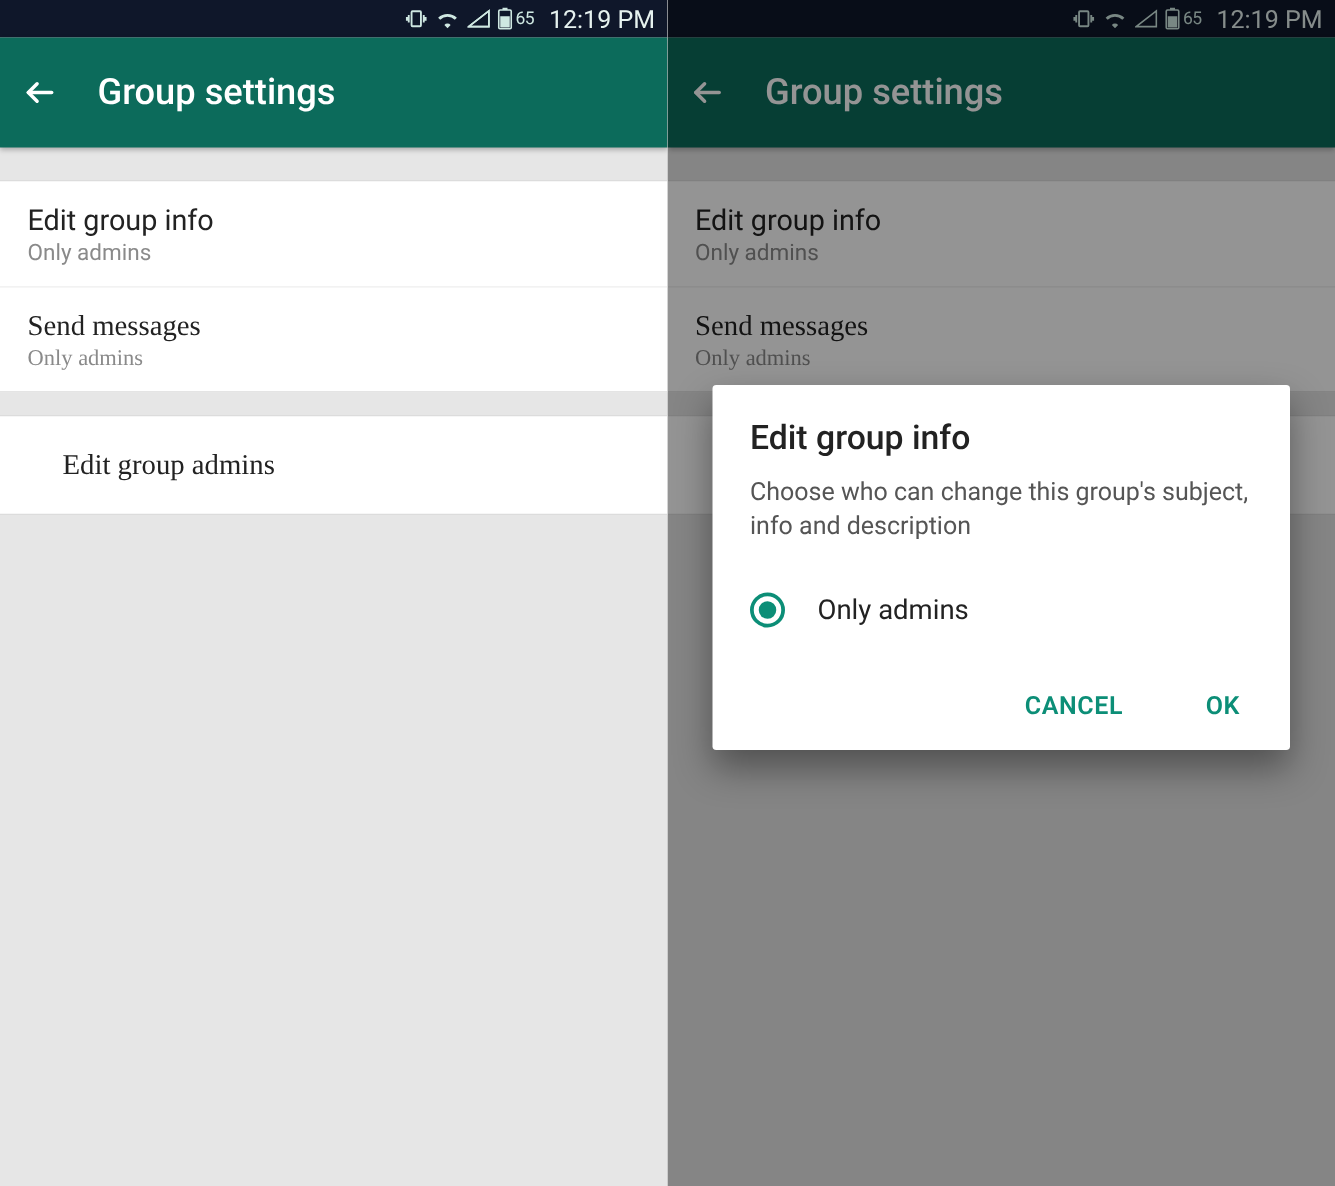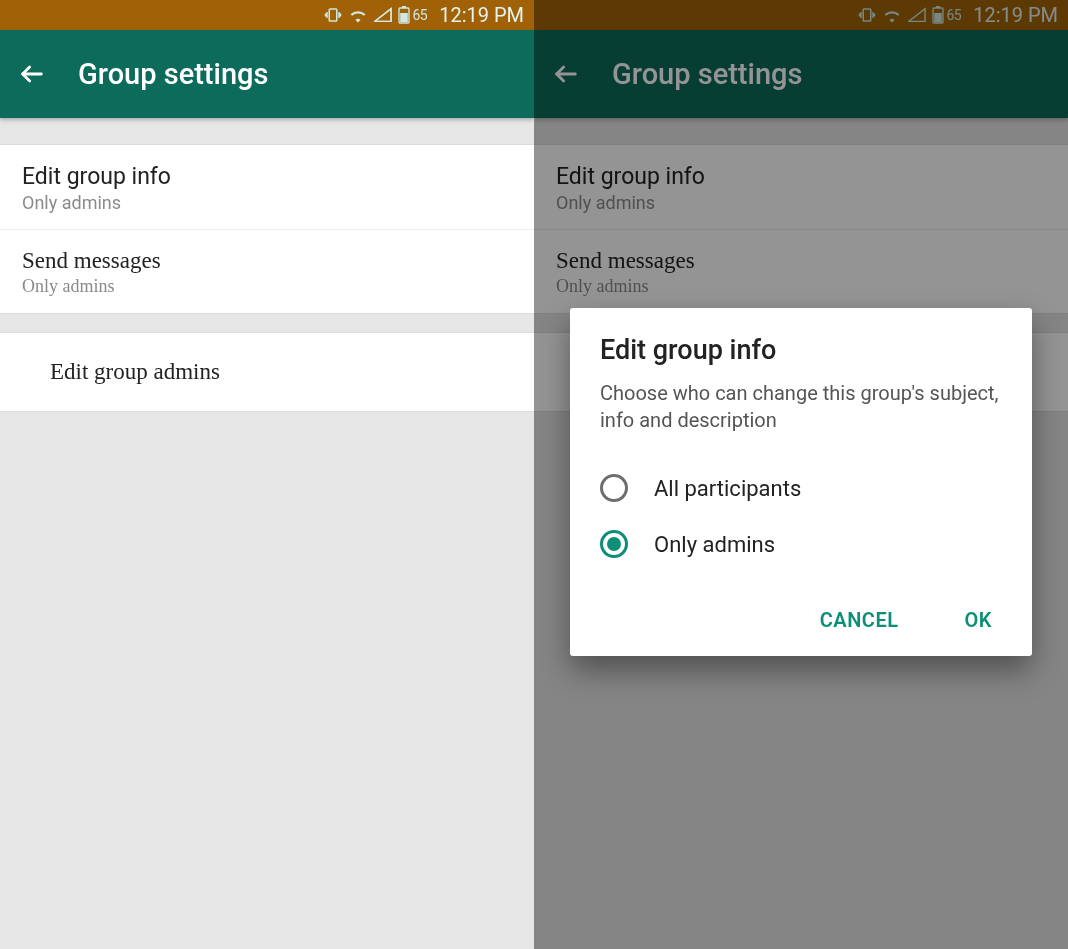--- a/index.html
+++ b/index.html
@@ -1,20 +1,20 @@
 <!DOCTYPE html>
 <html><head>
 <meta charset="utf-8">
 <style>
   * { box-sizing: border-box; margin: 0; padding: 0; }
   html, body { width: 1068px; height: 949px; font-family: Roboto, "Helvetica Neue", Arial, sans-serif; background:#e5e5e5; overflow:hidden;}
   .wrap { display:flex; width:1068px; height:949px; }
   .phone { width:534px; height:949px; background:#e6e6e6; position:relative; overflow:hidden;}
   
-  .statusbar { height:30px; background:#a16207; color:#cfe8e2; display:flex; align-items:center; justify-content:flex-end; padding:0 10px; font-size:17px; gap:6px;}
+  .statusbar { height:30px; background:#0f172a; color:#cfe8e2; display:flex; align-items:center; justify-content:flex-end; padding:0 10px; font-size:17px; gap:6px;}
   .statusbar .icon { display:inline-flex; align-items:center; }
   .statusbar .time { margin-left:6px; font-size:20px; color:#e6f2ef;}
   .statusbar .batt-box { display:inline-flex; align-items:center; gap:2px;}
   .statusbar .batt-num { font-size:14px; letter-spacing:-0.5px;}
   
   .appbar { height:88px; background:#0c6b5b; color:#fff; display:flex; align-items:center; padding:0 18px; gap:32px; box-shadow:0 2px 4px rgba(0,0,0,0.25);}
   .appbar .back { width:28px; height:28px; display:flex; align-items:center; justify-content:center; cursor:pointer;}
   .appbar .title { font-size:29px; font-weight:500; }
   
   .content { background:#e6e6e6; }
@@ -161,24 +161,20 @@
         </div>
       </div>
     </div>
 
     <div class="dim"></div>
 
     <div class="dialog">
       <div class="dtitle">Edit group info</div>
       <div class="ddesc">Choose who can change this group's subject, info and description</div>
 
-      <div class="option">
-        <div class="radio"></div>
-        <div class="olabel">All participants</div>
-      </div>
       <div class="option selected">
         <div class="radio"></div>
         <div class="olabel">Only admins</div>
       </div>
 
       <div class="actions">
         <div class="btn">CANCEL</div>
         <div class="btn">OK</div>
       </div>
     </div>

